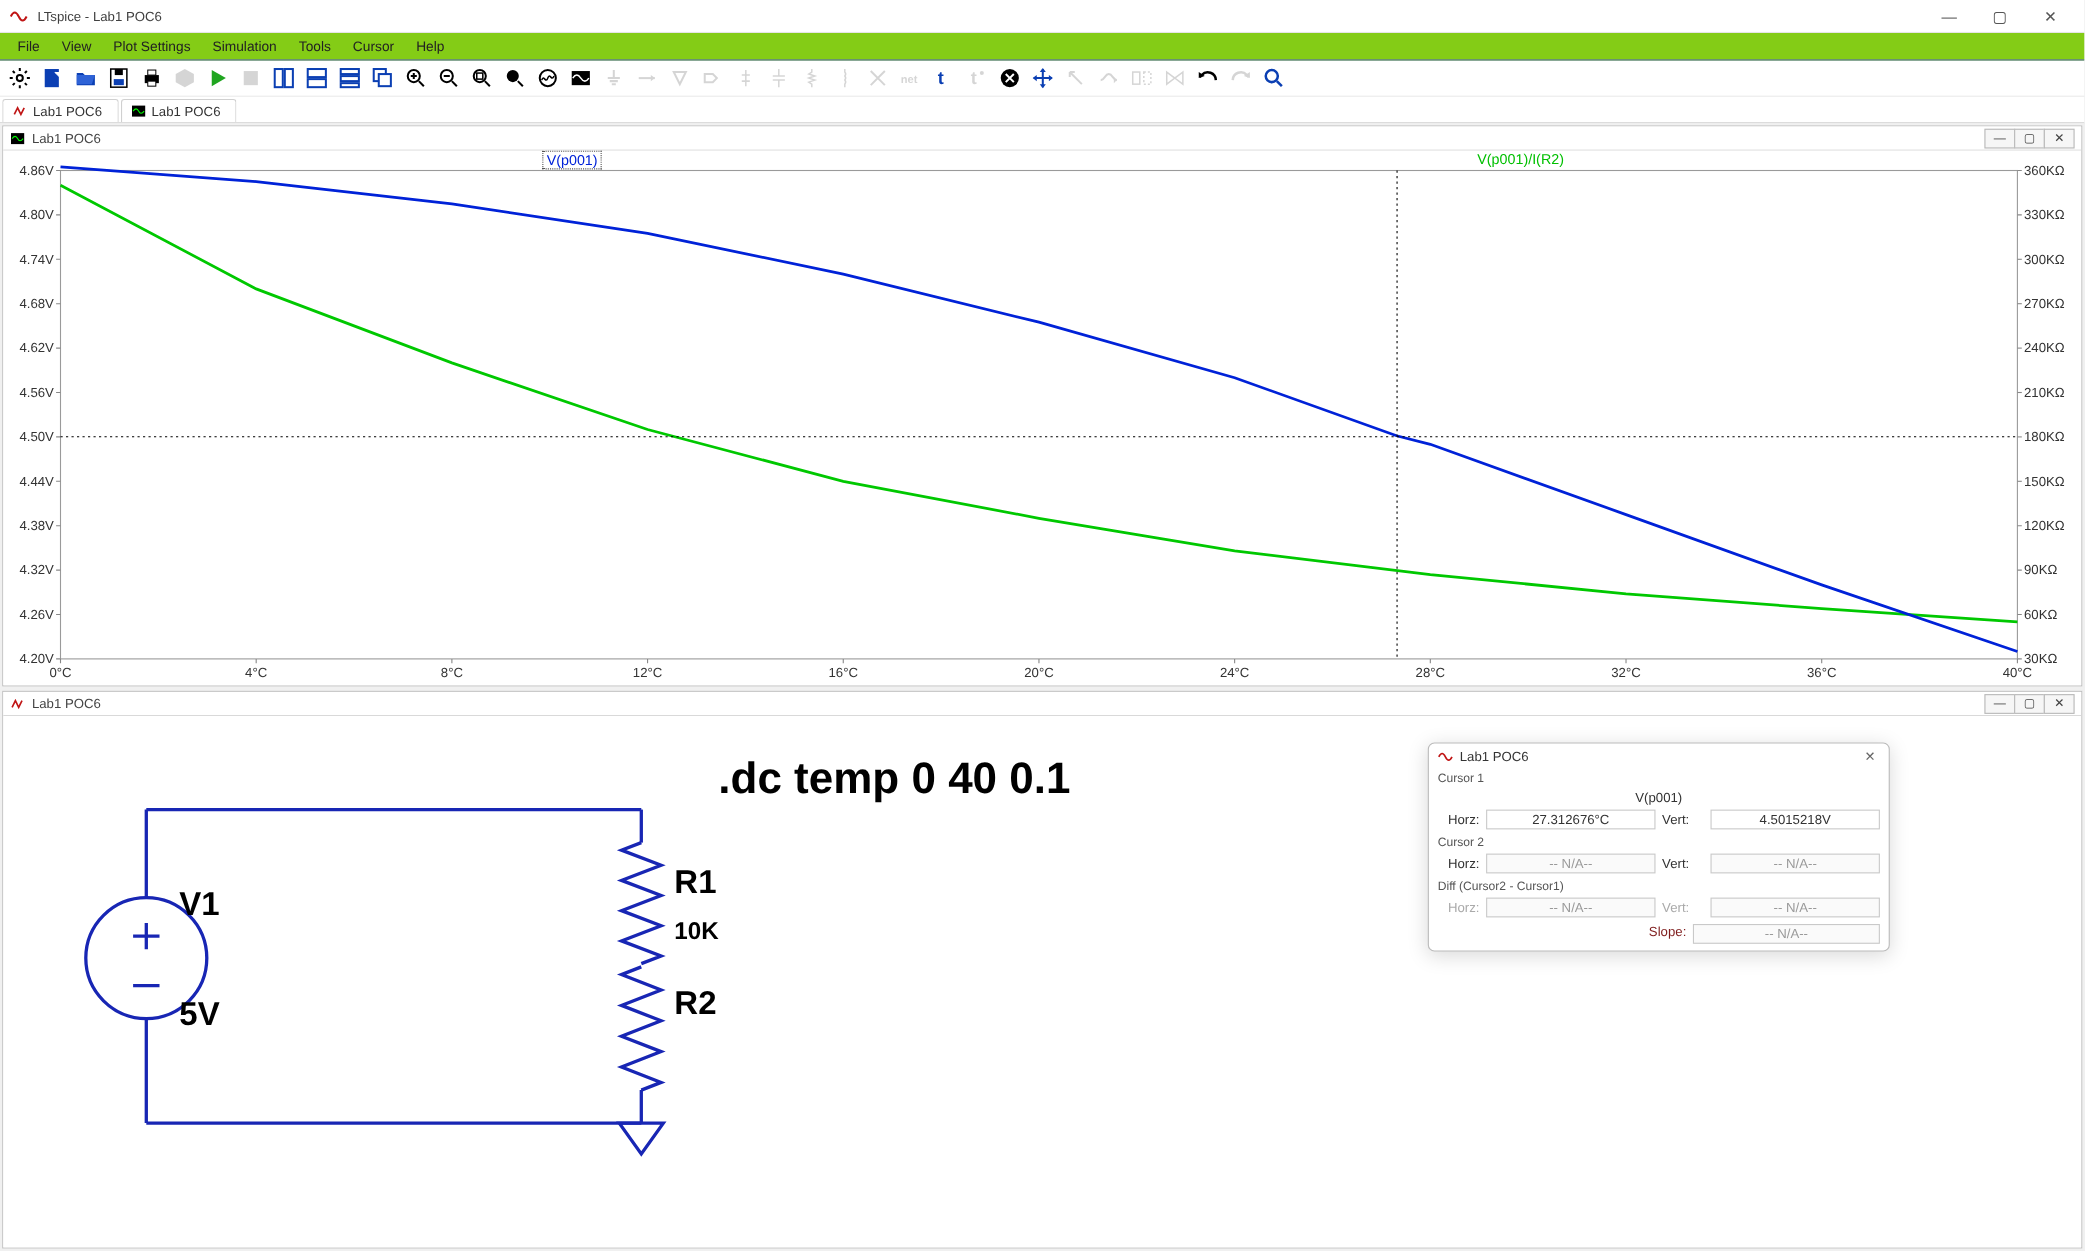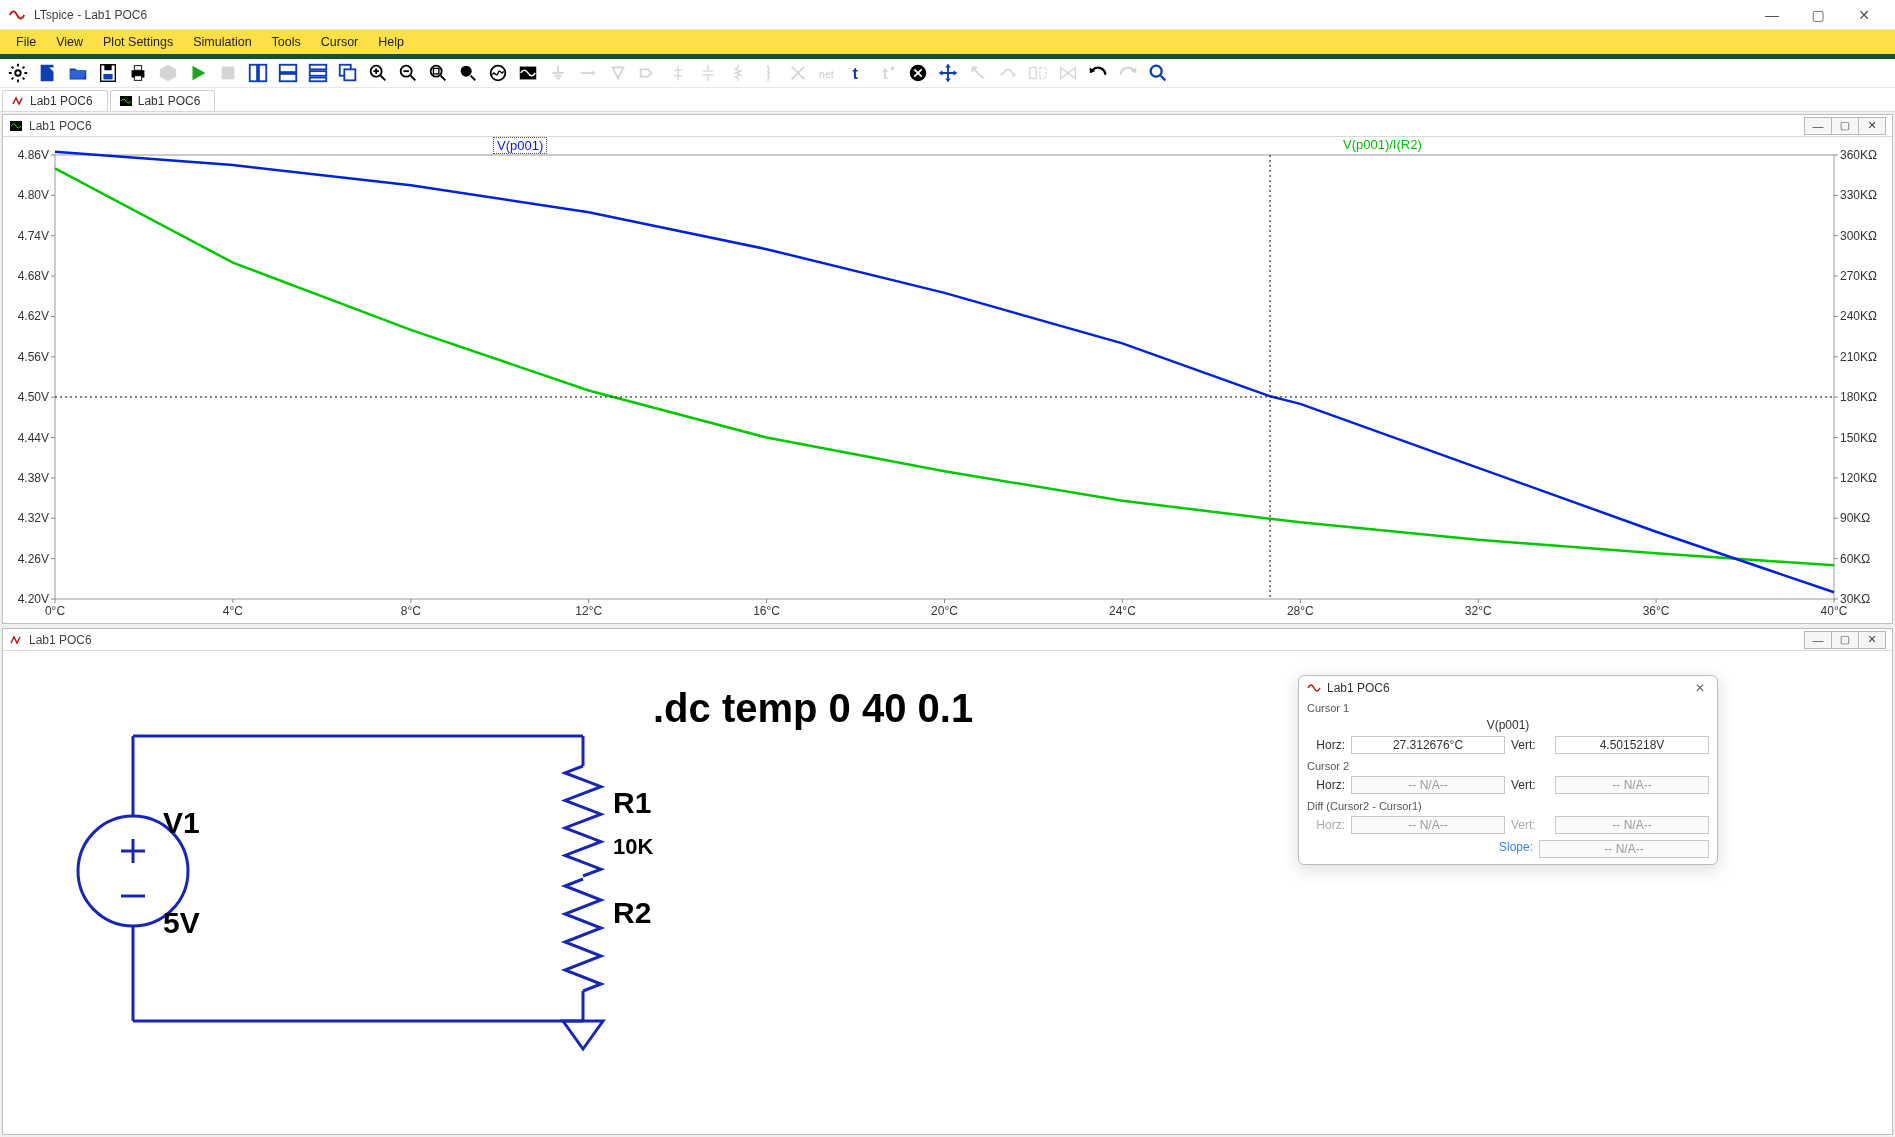--- a/index.html
+++ b/index.html
@@ -6,25 +6,25 @@
   html, body { width: 1895px; height: 1137px; background: #f0f0f0; overflow: hidden; }
 
   
   .titlebar { height: 30px; background: #fff; display: flex; align-items: center; padding: 0 8px; border-bottom: 1px solid #e5e5e5; }
   .titlebar .logo { width: 18px; height: 18px; margin-right: 8px; display: inline-flex; align-items: center; justify-content: center; }
   .titlebar .title { font-size: 12px; color: #404040; }
   .titlebar .winctrls { margin-left: auto; display: flex; gap: 0; }
   .titlebar .winctrls div { width: 46px; height: 30px; display: flex; align-items: center; justify-content: center; font-size: 14px; color: #555; }
 
   
-  .menubar { height: 24px; background: #fde047; display: flex; align-items: center; padding: 0 6px; font-size: 12.5px; color: #222; }
+  .menubar { height: 24px; background: #84cc16; display: flex; align-items: center; padding: 0 6px; font-size: 12.5px; color: #222; }
   .menubar span { padding: 3px 10px; }
 
   
-  .toolbar { height: 34px; background: #fff; border-top: 5px solid #14532d; border-bottom: 1px solid #e8e8e8; display: flex; align-items: center; padding: 0 4px; gap: 2px; }
+  .toolbar { height: 34px; background: #fff; border-top: 1px solid #14532d; border-bottom: 1px solid #e8e8e8; display: flex; align-items: center; padding: 0 4px; gap: 2px; }
   .toolbar .tb { width: 28px; height: 28px; display: inline-flex; align-items: center; justify-content: center; }
   .toolbar .tb svg { width: 22px; height: 22px; }
   .toolbar .disabled svg { opacity: 0.35; }
 
   
   .doctabs { height: 24px; background: #fff; border-bottom: 1px solid #d9d9d9; display: flex; align-items: flex-end; padding-left: 2px; }
   .doctabs .tab { padding: 3px 14px 3px 8px; font-size: 12px; color: #333; border: 1px solid #d0d0d0; border-bottom: none; background: #fff; margin-right: 2px; border-top-left-radius: 3px; border-top-right-radius: 3px; display: flex; align-items: center; gap: 5px; }
   .doctabs .tab .ico { width: 14px; height: 14px; display: inline-flex; align-items: center; justify-content: center; }
 
   
@@ -512,20 +512,20 @@
           <span class="fld dis">-- N/A--</span>
         </div>
         <div class="sect">Diff (Cursor2 - Cursor1)</div>
         <div class="row">
           <span class="lbl" style="color:#aaa">Horz:</span>
           <span class="fld dis">-- N/A--</span>
           <span class="lbl2" style="color:#aaa">Vert:</span>
           <span class="fld dis">-- N/A--</span>
         </div>
         <div class="slope">
-          <span class="lbl2" style="color:#3b82f6">Slope:</span>
+          <span class="lbl2" style="color:#7f1d1d">Slope:</span>
           <span class="fld">-- N/A--</span>
         </div>
       </div>
     </div>
   </div>
 
 </div>
 
 </body></html>

